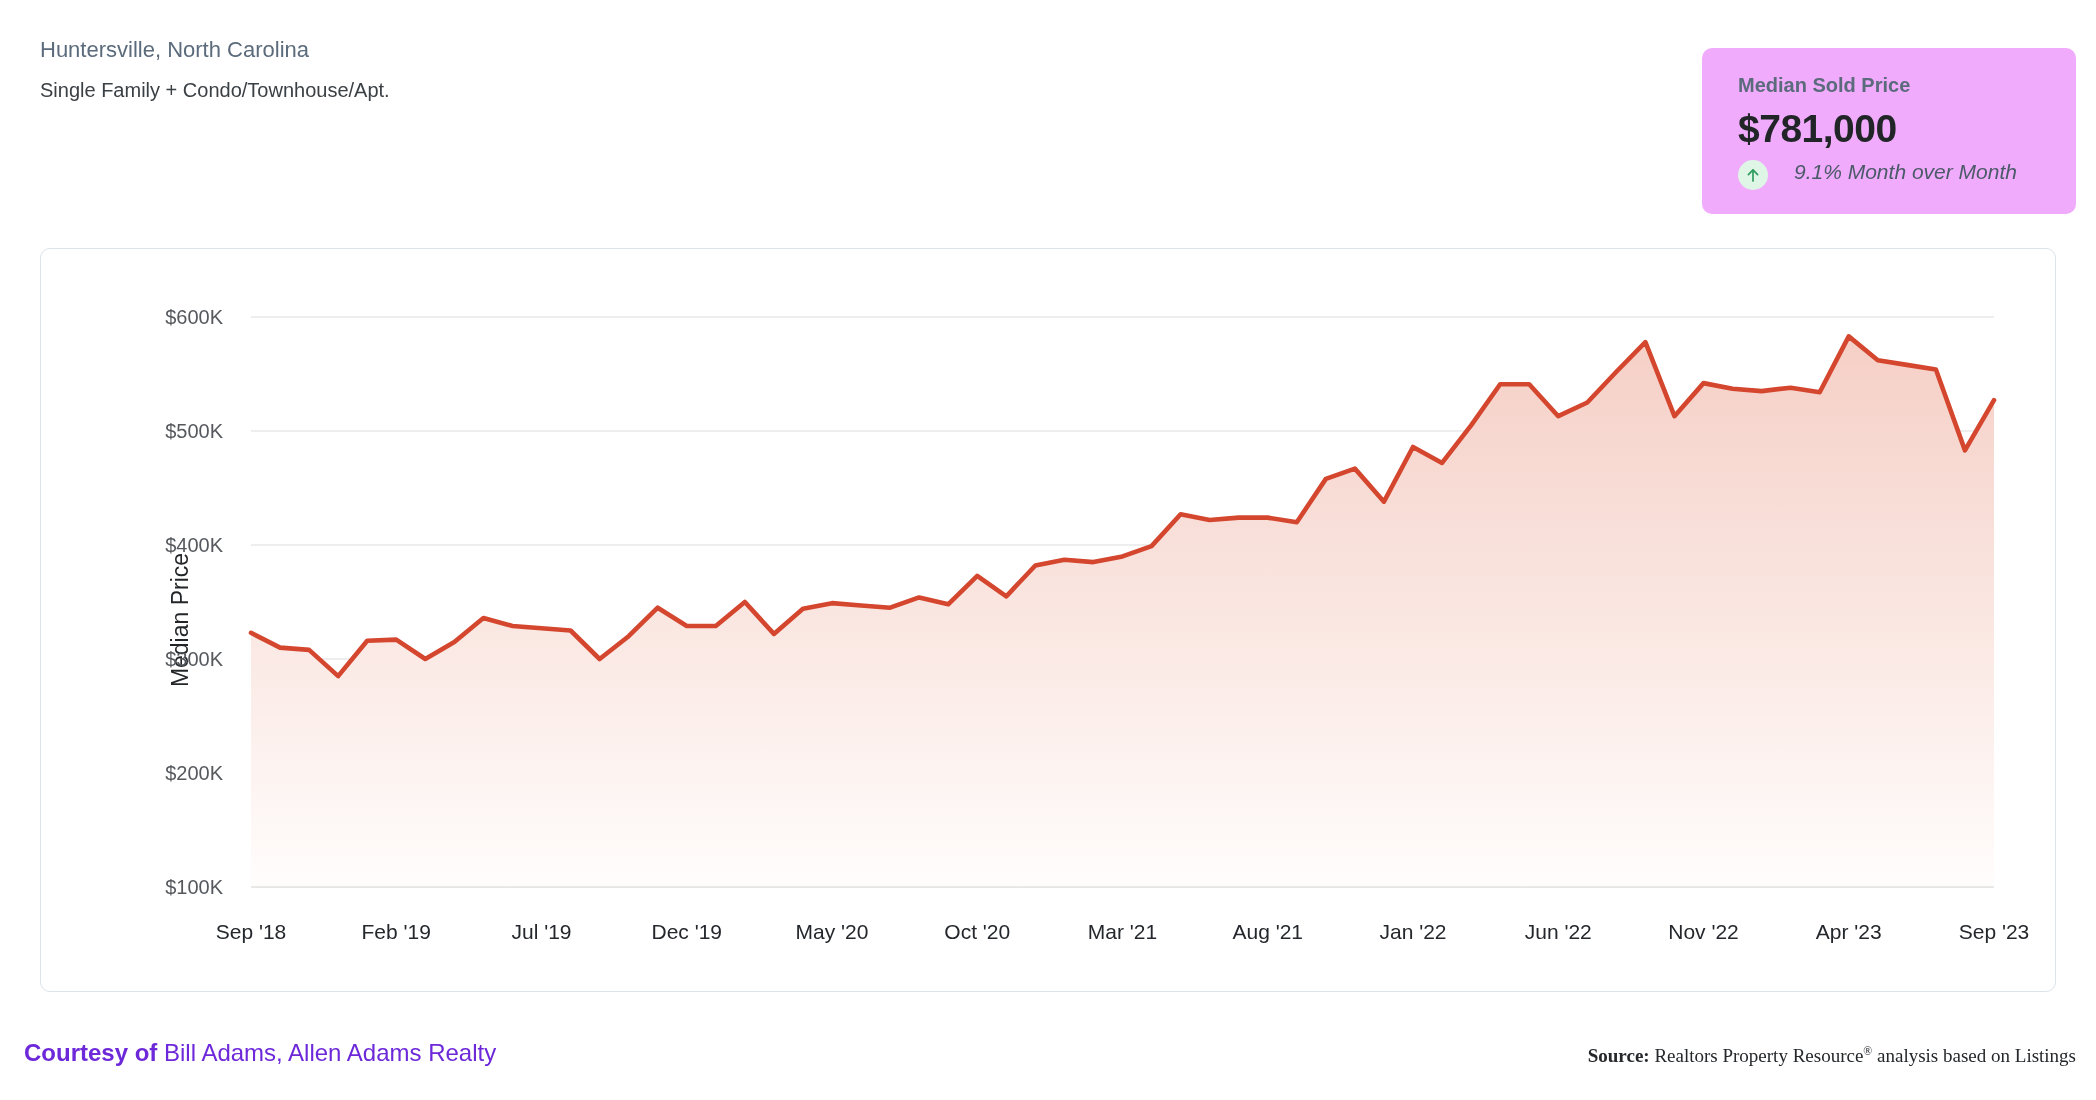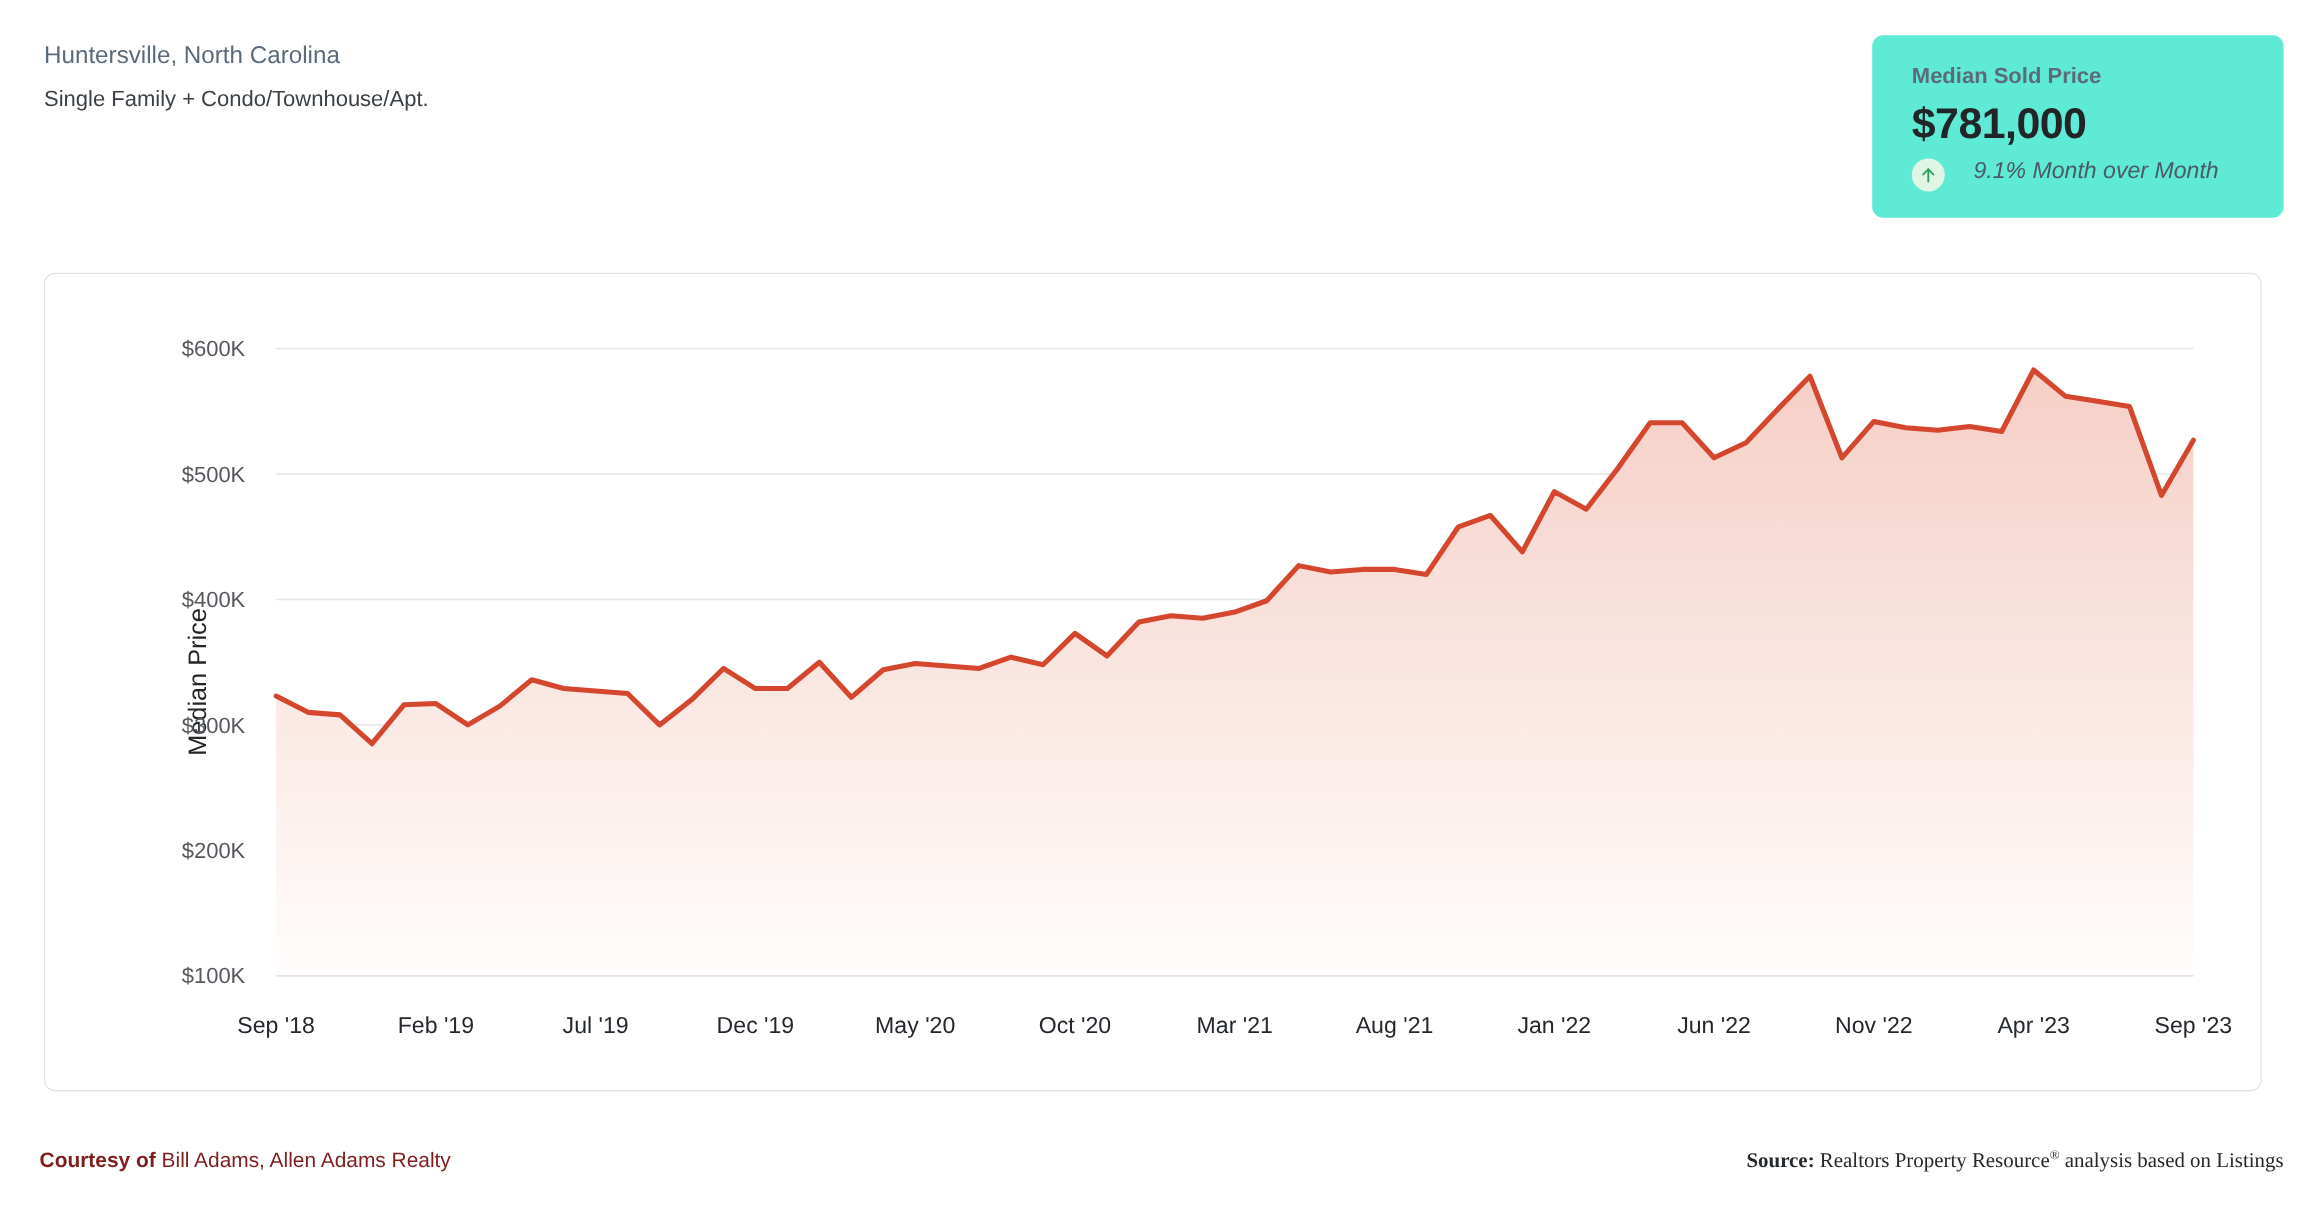--- a/index.html
+++ b/index.html
@@ -43,24 +43,24 @@
     font-weight: normal;
     color: #3b4045;
     margin: 0;
     line-height: 1.1;
   }
 
   
   .stat-card {
     position: absolute;
     right: 20px;
-    top: 32px;
+    top: 48px;
     width: 374px;
     height: 166px;
-    background: #5eead4;
+    background: #f0abfc;
     border-radius: 10px;
     box-sizing: border-box;
     padding: 26px 30px 0 36px;
   }
   .stat-label {
     font-size: 20px;
     font-weight: bold;
     color: #5b6b7c;
     line-height: 1.1;
     margin-bottom: 13px;
@@ -137,24 +137,24 @@
   .xtick-label {
     font-size: 21px;
     fill: #24282c;
     text-anchor: middle;
     font-family: "Liberation Sans", sans-serif;
   }
 
   
   .footer-left {
     position: absolute;
-    left: 36px;
+    left: 24px;
     bottom: 32px;
-    font-size: 19px;
-    color: #7f1d1d;
+    font-size: 24px;
+    color: #6d28d9;
     line-height: 1.2;
   }
   .footer-right {
     position: absolute;
     right: 20px;
     bottom: 32px;
     font-size: 19px;
     color: #25282b;
     line-height: 1.2;
     text-align: right;

